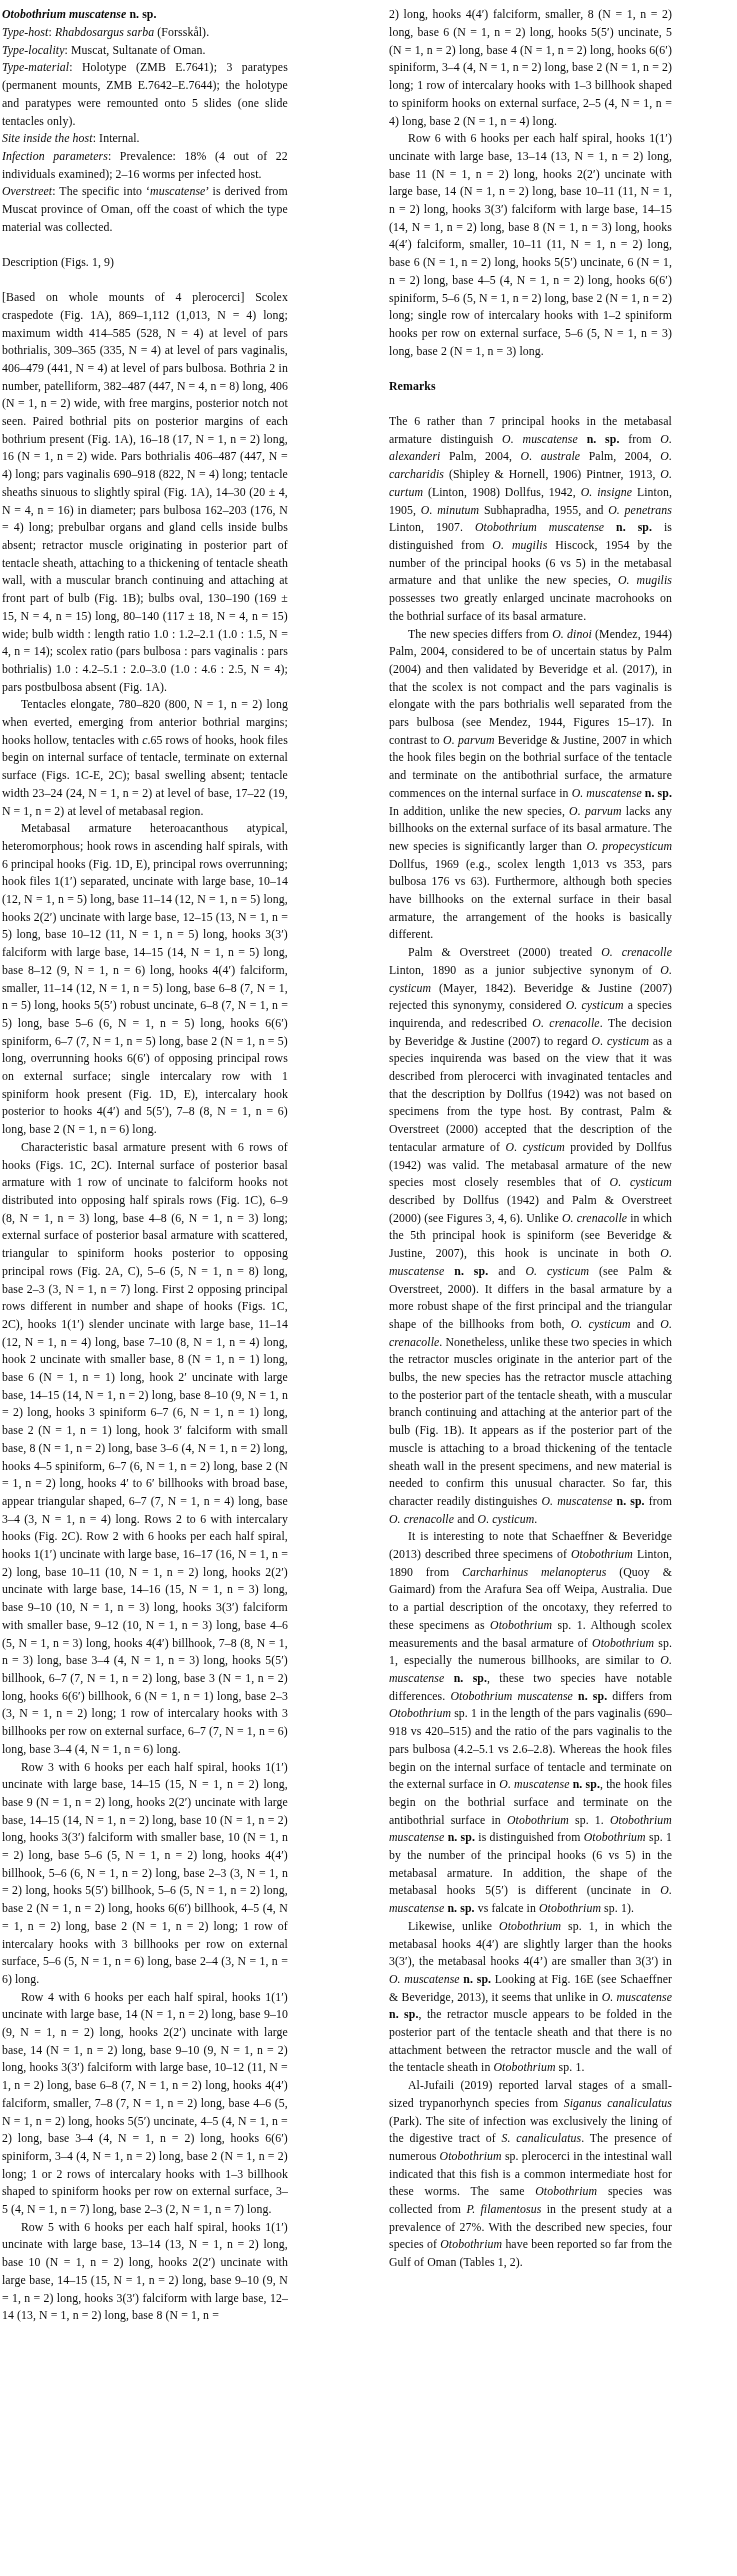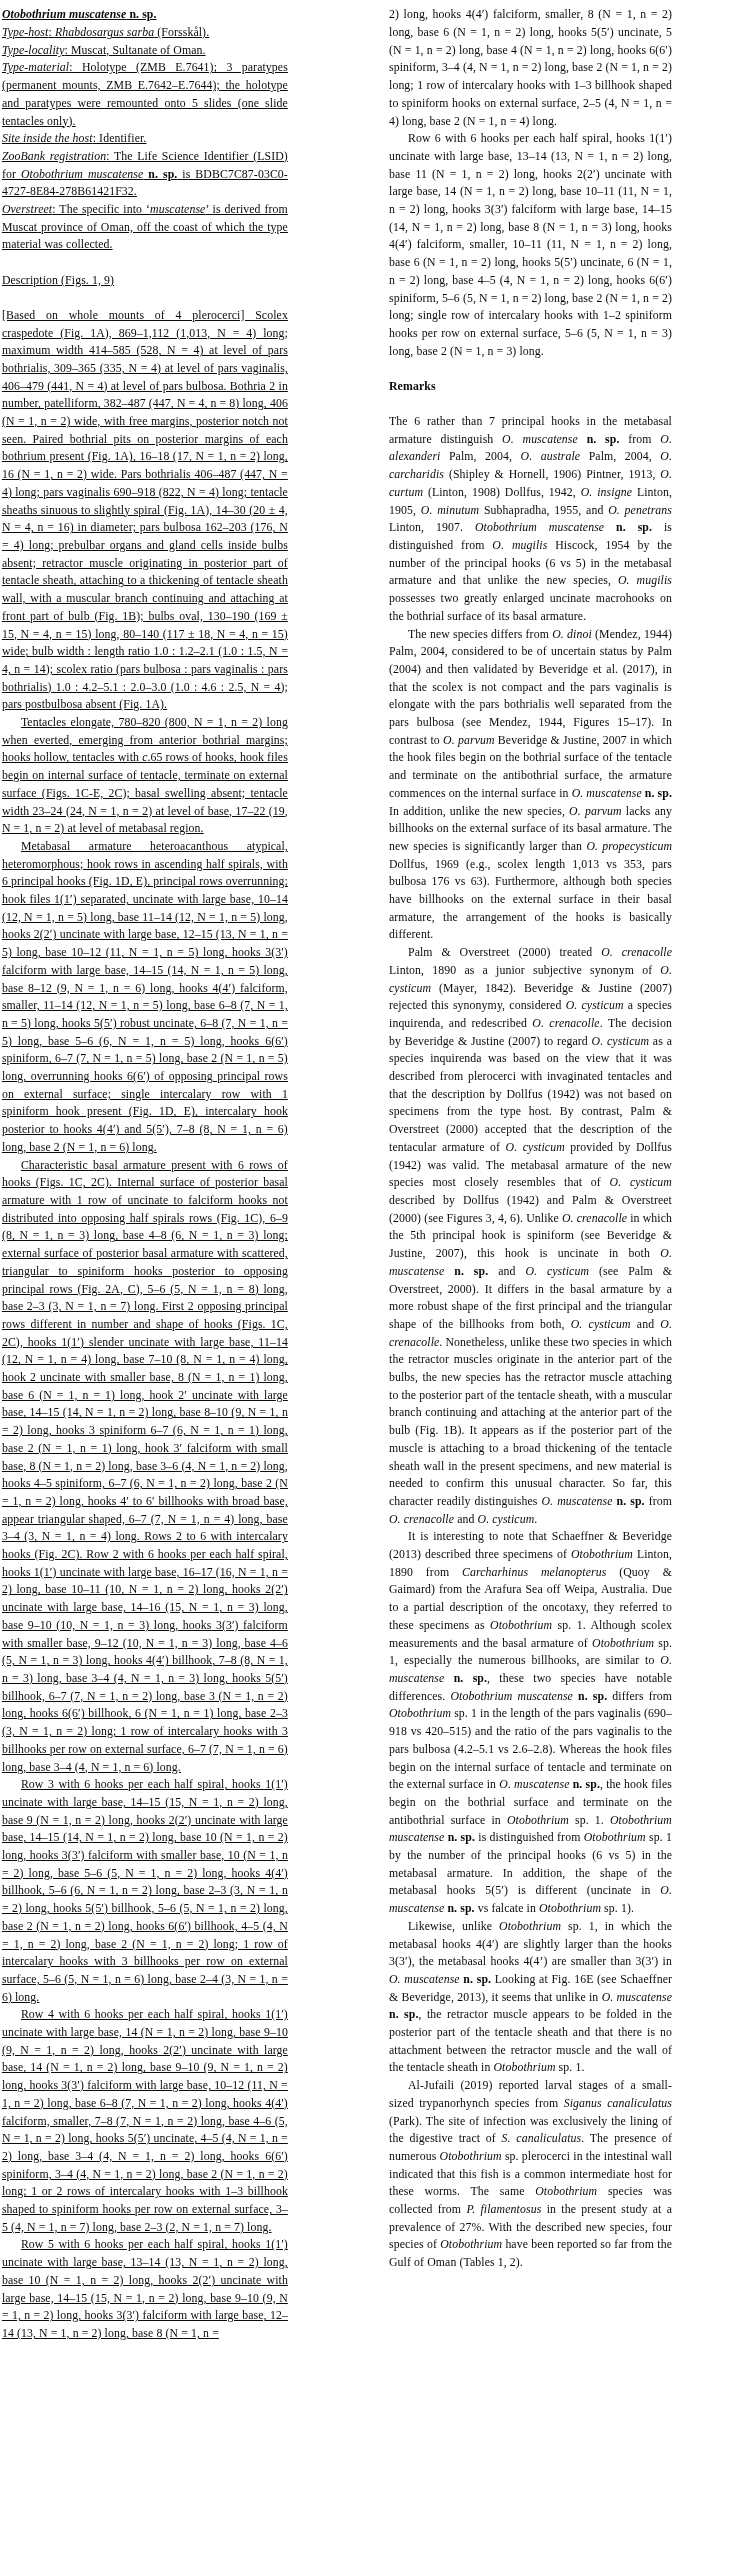--- a/index.html
+++ b/index.html
@@ -18,40 +18,40 @@
     background:var(--bg);
   }
   .col {
     position:absolute;
     top:6.3px;
     text-align:justify;
     font-size:11.8px;
     line-height:17.7px;
     letter-spacing:0.1px;
   }
-  .col-left  { left:1.9px;   width:286px;text-decoration:underline; }
+  .col-left  { left:1.9px;   width:286px; }
   .col-right { left:389px; width:283px; }
   .col p, .col h2 { margin:0; padding:0; font-size:inherit; }
   p.indent { text-indent:19px; }
   h2.heading { font-weight:normal; margin:17.5px 0; }
   h2.heading.b { font-weight:bold; }
   .i { font-style:italic; }
   .b { font-weight:bold; }
 </style>
 </head>
 <body>
 
 <main class="paper">
   <section class="col col-left">
       <p class="para"><span class="i b">Otobothrium muscatense</span><span class="b"> n. sp.</span></p>
       <p class="para"><span class="i">Type-host</span><span>: </span><span class="i">Rhabdosargus sarba</span><span> (Forsskål).</span></p>
       <p class="para"><span class="i">Type-locality</span><span>: Muscat, Sultanate of Oman.</span></p>
       <p class="para"><span class="i">Type-material</span><span>: Holotype (ZMB E.7641); 3 paratypes (permanent mounts, ZMB E.7642–E.7644); the holotype and paratypes were remounted onto 5 slides (one slide tentacles only).</span></p>
-      <p class="para"><span class="i">Site inside the host</span><span>: Identifier.</span></p>
-      <p class="para"><span class="i">ZooBank registration</span><span>: The Life Science Identifier (LSID) for </span><span class="i">Otobothrium muscatense</span><span class="b"> n. sp.</span><span> is BDBC7C87-03C0-4727-8E84-278B61421F32.</span></p>
+      <p class="para"><span class="i">Site inside the host</span><span>: Internal.</span></p>
+      <p class="para"><span class="i">Infection parameters</span><span>: Prevalence: 18% (4 out of 22 individuals examined); 2–16 worms per infected host.</span></p>
       <p class="para"><span class="i">Overstreet</span><span>: The specific into ‘</span><span class="i">muscatense</span><span>’ is derived from Muscat province of Oman, off the coast of which the type material was collected.</span></p>
       <h2 class="heading"><span>Description (Figs. 1, 9)</span></h2>
       <p class="para"><span>[Based on whole mounts of 4 plerocerci] Scolex craspedote (Fig. 1A), 869–1,112 (1,013, N = 4) long; maximum width 414–585 (528, N = 4) at level of pars bothrialis, 309–365 (335, N = 4) at level of pars vaginalis, 406–479 (441, N = 4) at level of pars bulbosa. Bothria 2 in number, patelliform, 382–487 (447, N = 4, n = 8) long, 406 (N = 1, n = 2) wide, with free margins, posterior notch not seen. Paired bothrial pits on posterior margins of each bothrium present (Fig. 1A), 16–18 (17, N = 1, n = 2) long, 16 (N = 1, n = 2) wide. Pars bothrialis 406–487 (447, N = 4) long; pars vaginalis 690–918 (822, N = 4) long; tentacle sheaths sinuous to slightly spiral (Fig. 1A), 14–30 (20 ± 4, N = 4, n = 16) in diameter; pars bulbosa 162–203 (176, N = 4) long; prebulbar organs and gland cells inside bulbs absent; retractor muscle originating in posterior part of tentacle sheath, attaching to a thickening of tentacle sheath wall, with a muscular branch continuing and attaching at front part of bulb (Fig. 1B); bulbs oval, 130–190 (169 ± 15, N = 4, n = 15) long, 80–140 (117 ± 18, N = 4, n = 15) wide; bulb width : length ratio 1.0 : 1.2–2.1 (1.0 : 1.5, N = 4, n = 14); scolex ratio (pars bulbosa : pars vaginalis : pars bothrialis) 1.0 : 4.2–5.1 : 2.0–3.0 (1.0 : 4.6 : 2.5, N = 4); pars postbulbosa absent (Fig. 1A).</span></p>
       <p class="para indent"><span>Tentacles elongate, 780–820 (800, N = 1, n = 2) long when everted, emerging from anterior bothrial margins; hooks hollow, tentacles with </span><span class="i">c</span><span>.65 rows of hooks, hook files begin on internal surface of tentacle, terminate on external surface (Figs. 1C-E, 2C); basal swelling absent; tentacle width 23–24 (24, N = 1, n = 2) at level of base, 17–22 (19, N = 1, n = 2) at level of metabasal region.</span></p>
       <p class="para indent"><span>Metabasal armature heteroacanthous atypical, heteromorphous; hook rows in ascending half spirals, with 6 principal hooks (Fig. 1D, E), principal rows overrunning; hook files 1(1′) separated, uncinate with large base, 10–14 (12, N = 1, n = 5) long, base 11–14 (12, N = 1, n = 5) long, hooks 2(2′) uncinate with large base, 12–15 (13, N = 1, n = 5) long, base 10–12 (11, N = 1, n = 5) long, hooks 3(3′) falciform with large base, 14–15 (14, N = 1, n = 5) long, base 8–12 (9, N = 1, n = 6) long, hooks 4(4′) falciform, smaller, 11–14 (12, N = 1, n = 5) long, base 6–8 (7, N = 1, n = 5) long, hooks 5(5′) robust uncinate, 6–8 (7, N = 1, n = 5) long, base 5–6 (6, N = 1, n = 5) long, hooks 6(6′) spiniform, 6–7 (7, N = 1, n = 5) long, base 2 (N = 1, n = 5) long, overrunning hooks 6(6′) of opposing principal rows on external surface; single intercalary row with 1 spiniform hook present (Fig. 1D, E), intercalary hook posterior to hooks 4(4′) and 5(5′), 7–8 (8, N = 1, n = 6) long, base 2 (N = 1, n = 6) long.</span></p>
       <p class="para indent"><span>Characteristic basal armature present with 6 rows of hooks (Figs. 1C, 2C). Internal surface of posterior basal armature with 1 row of uncinate to falciform hooks not distributed into opposing half spirals rows (Fig. 1C), 6–9 (8, N = 1, n = 3) long, base 4–8 (6, N = 1, n = 3) long; external surface of posterior basal armature with scattered, triangular to spiniform hooks posterior to opposing principal rows (Fig. 2A, C), 5–6 (5, N = 1, n = 8) long, base 2–3 (3, N = 1, n = 7) long. First 2 opposing principal rows different in number and shape of hooks (Figs. 1C, 2C), hooks 1(1′) slender uncinate with large base, 11–14 (12, N = 1, n = 4) long, base 7–10 (8, N = 1, n = 4) long, hook 2 uncinate with smaller base, 8 (N = 1, n = 1) long, base 6 (N = 1, n = 1) long, hook 2′ uncinate with large base, 14–15 (14, N = 1, n = 2) long, base 8–10 (9, N = 1, n = 2) long, hooks 3 spiniform 6–7 (6, N = 1, n = 1) long, base 2 (N = 1, n = 1) long, hook 3′ falciform with small base, 8 (N = 1, n = 2) long, base 3–6 (4, N = 1, n = 2) long, hooks 4–5 spiniform, 6–7 (6, N = 1, n = 2) long, base 2 (N = 1, n = 2) long, hooks 4′ to 6′ billhooks with broad base, appear triangular shaped, 6–7 (7, N = 1, n = 4) long, base 3–4 (3, N = 1, n = 4) long. Rows 2 to 6 with intercalary hooks (Fig. 2C). Row 2 with 6 hooks per each half spiral, hooks 1(1′) uncinate with large base, 16–17 (16, N = 1, n = 2) long, base 10–11 (10, N = 1, n = 2) long, hooks 2(2′) uncinate with large base, 14–16 (15, N = 1, n = 3) long, base 9–10 (10, N = 1, n = 3) long, hooks 3(3′) falciform with smaller base, 9–12 (10, N = 1, n = 3) long, base 4–6 (5, N = 1, n = 3) long, hooks 4(4′) billhook, 7–8 (8, N = 1, n = 3) long, base 3–4 (4, N = 1, n = 3) long, hooks 5(5′) billhook, 6–7 (7, N = 1, n = 2) long, base 3 (N = 1, n = 2) long, hooks 6(6′) billhook, 6 (N = 1, n = 1) long, base 2–3 (3, N = 1, n = 2) long; 1 row of intercalary hooks with 3 billhooks per row on external surface, 6–7 (7, N = 1, n = 6) long, base 3–4 (4, N = 1, n = 6) long.</span></p>
       <p class="para indent"><span>Row 3 with 6 hooks per each half spiral, hooks 1(1′) uncinate with large base, 14–15 (15, N = 1, n = 2) long, base 9 (N = 1, n = 2) long, hooks 2(2′) uncinate with large base, 14–15 (14, N = 1, n = 2) long, base 10 (N = 1, n = 2) long, hooks 3(3′) falciform with smaller base, 10 (N = 1, n = 2) long, base 5–6 (5, N = 1, n = 2) long, hooks 4(4′) billhook, 5–6 (6, N = 1, n = 2) long, base 2–3 (3, N = 1, n = 2) long, hooks 5(5′) billhook, 5–6 (5, N = 1, n = 2) long, base 2 (N = 1, n = 2) long, hooks 6(6′) billhook, 4–5 (4, N = 1, n = 2) long, base 2 (N = 1, n = 2) long; 1 row of intercalary hooks with 3 billhooks per row on external surface, 5–6 (5, N = 1, n = 6) long, base 2–4 (3, N = 1, n = 6) long.</span></p>
       <p class="para indent"><span>Row 4 with 6 hooks per each half spiral, hooks 1(1′) uncinate with large base, 14 (N = 1, n = 2) long, base 9–10 (9, N = 1, n = 2) long, hooks 2(2′) uncinate with large base, 14 (N = 1, n = 2) long, base 9–10 (9, N = 1, n = 2) long, hooks 3(3′) falciform with large base, 10–12 (11, N = 1, n = 2) long, base 6–8 (7, N = 1, n = 2) long, hooks 4(4′) falciform, smaller, 7–8 (7, N = 1, n = 2) long, base 4–6 (5, N = 1, n = 2) long, hooks 5(5′) uncinate, 4–5 (4, N = 1, n = 2) long, base 3–4 (4, N = 1, n = 2) long, hooks 6(6′) spiniform, 3–4 (4, N = 1, n = 2) long, base 2 (N = 1, n = 2) long; 1 or 2 rows of intercalary hooks with 1–3 billhook shaped to spiniform hooks per row on external surface, 3–5 (4, N = 1, n = 7) long, base 2–3 (2, N = 1, n = 7) long.</span></p>
       <p class="para indent"><span>Row 5 with 6 hooks per each half spiral, hooks 1(1′) uncinate with large base, 13–14 (13, N = 1, n = 2) long, base 10 (N = 1, n = 2) long, hooks 2(2′) uncinate with large base, 14–15 (15, N = 1, n = 2) long, base 9–10 (9, N = 1, n = 2) long, hooks 3(3′) falciform with large base, 12–14 (13, N = 1, n = 2) long, base 8 (N = 1, n =</span></p>
     </section>

